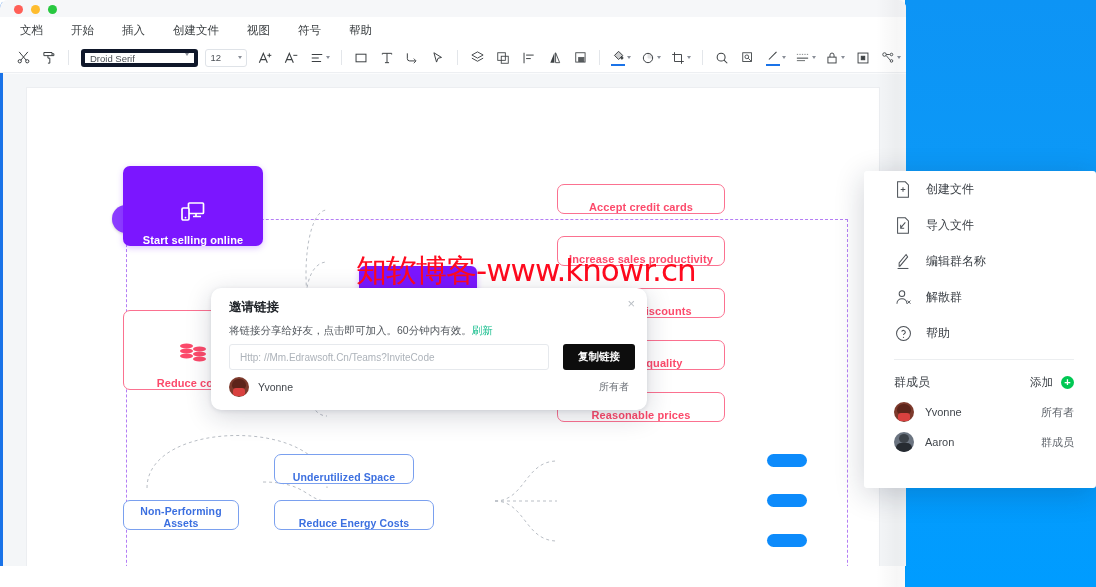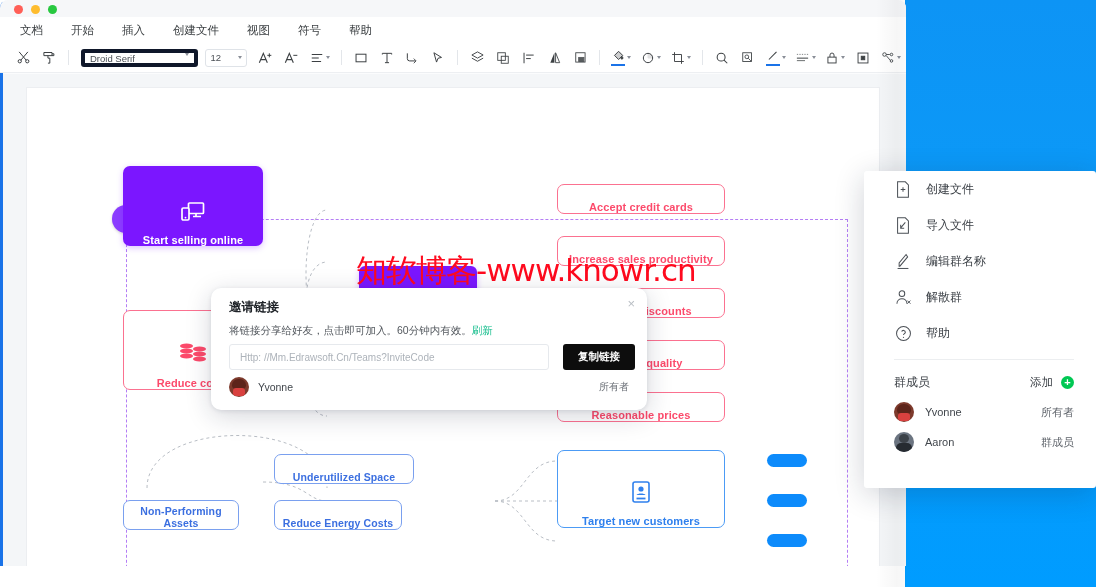--- a/index.html
+++ b/index.html
@@ -573,43 +573,32 @@
         <div class="node node-pink" style="left:530px; top:200px; width:168px; height:30px;">
           <span>Quantity discounts</span>
         </div>
         <div class="node node-pink" style="left:530px; top:252px; width:168px; height:30px;">
           <span>Improve quality</span>
         </div>
         <div class="node node-pink" style="left:530px; top:304px; width:168px; height:30px;">
           <span>Reasonable prices</span>
         </div>
 
-        <div class="node node-blue" style="left:530px; top:362px; width:168px; height:78px;">
-          <span class="node-icon">
-            <svg width="22" height="24" viewBox="0 0 22 24" fill="none" stroke="#2f80ed" stroke-width="1.6">
-              <rect x="3" y="2" width="16" height="20" rx="2"></rect>
-              <circle cx="11" cy="9" r="2.6" fill="#2f80ed" stroke="none"></circle>
-              <path d="M6.5 15c1-2 8-2 9 0" fill="#2f80ed" stroke="none"></path>
-              <line x1="6.5" y1="18.5" x2="15.5" y2="18.5" stroke-width="1.8"></line>
-            </svg>
-          </span>
-          <span>Target new customers</span>
-        </div>
 
         <div class="pill-blue" style="left:740px; top:366px;"></div>
         <div class="pill-blue" style="left:740px; top:406px;"></div>
         <div class="pill-blue" style="left:740px; top:446px;"></div>
 
         <div class="node node-blue-sm" style="left:247px; top:366px; width:140px; height:30px;">
           <span>Underutilized Space</span>
         </div>
         <div class="node node-blue-sm" style="left:96px; top:412px; width:116px; height:30px;">
           <span>Non-Performing Assets</span>
         </div>
-        <div class="node node-blue-sm" style="left:247px; top:412px; width:128px; height:30px;">
+        <div class="node node-blue-sm" style="left:247px; top:412px; width:160px; height:30px;">
           <span>Reduce Energy Costs</span>
         </div>
 
       </div>
     </div>
   </div>
 
   <div class="shadow-strip"></div>
 
   <div class="dialog">

